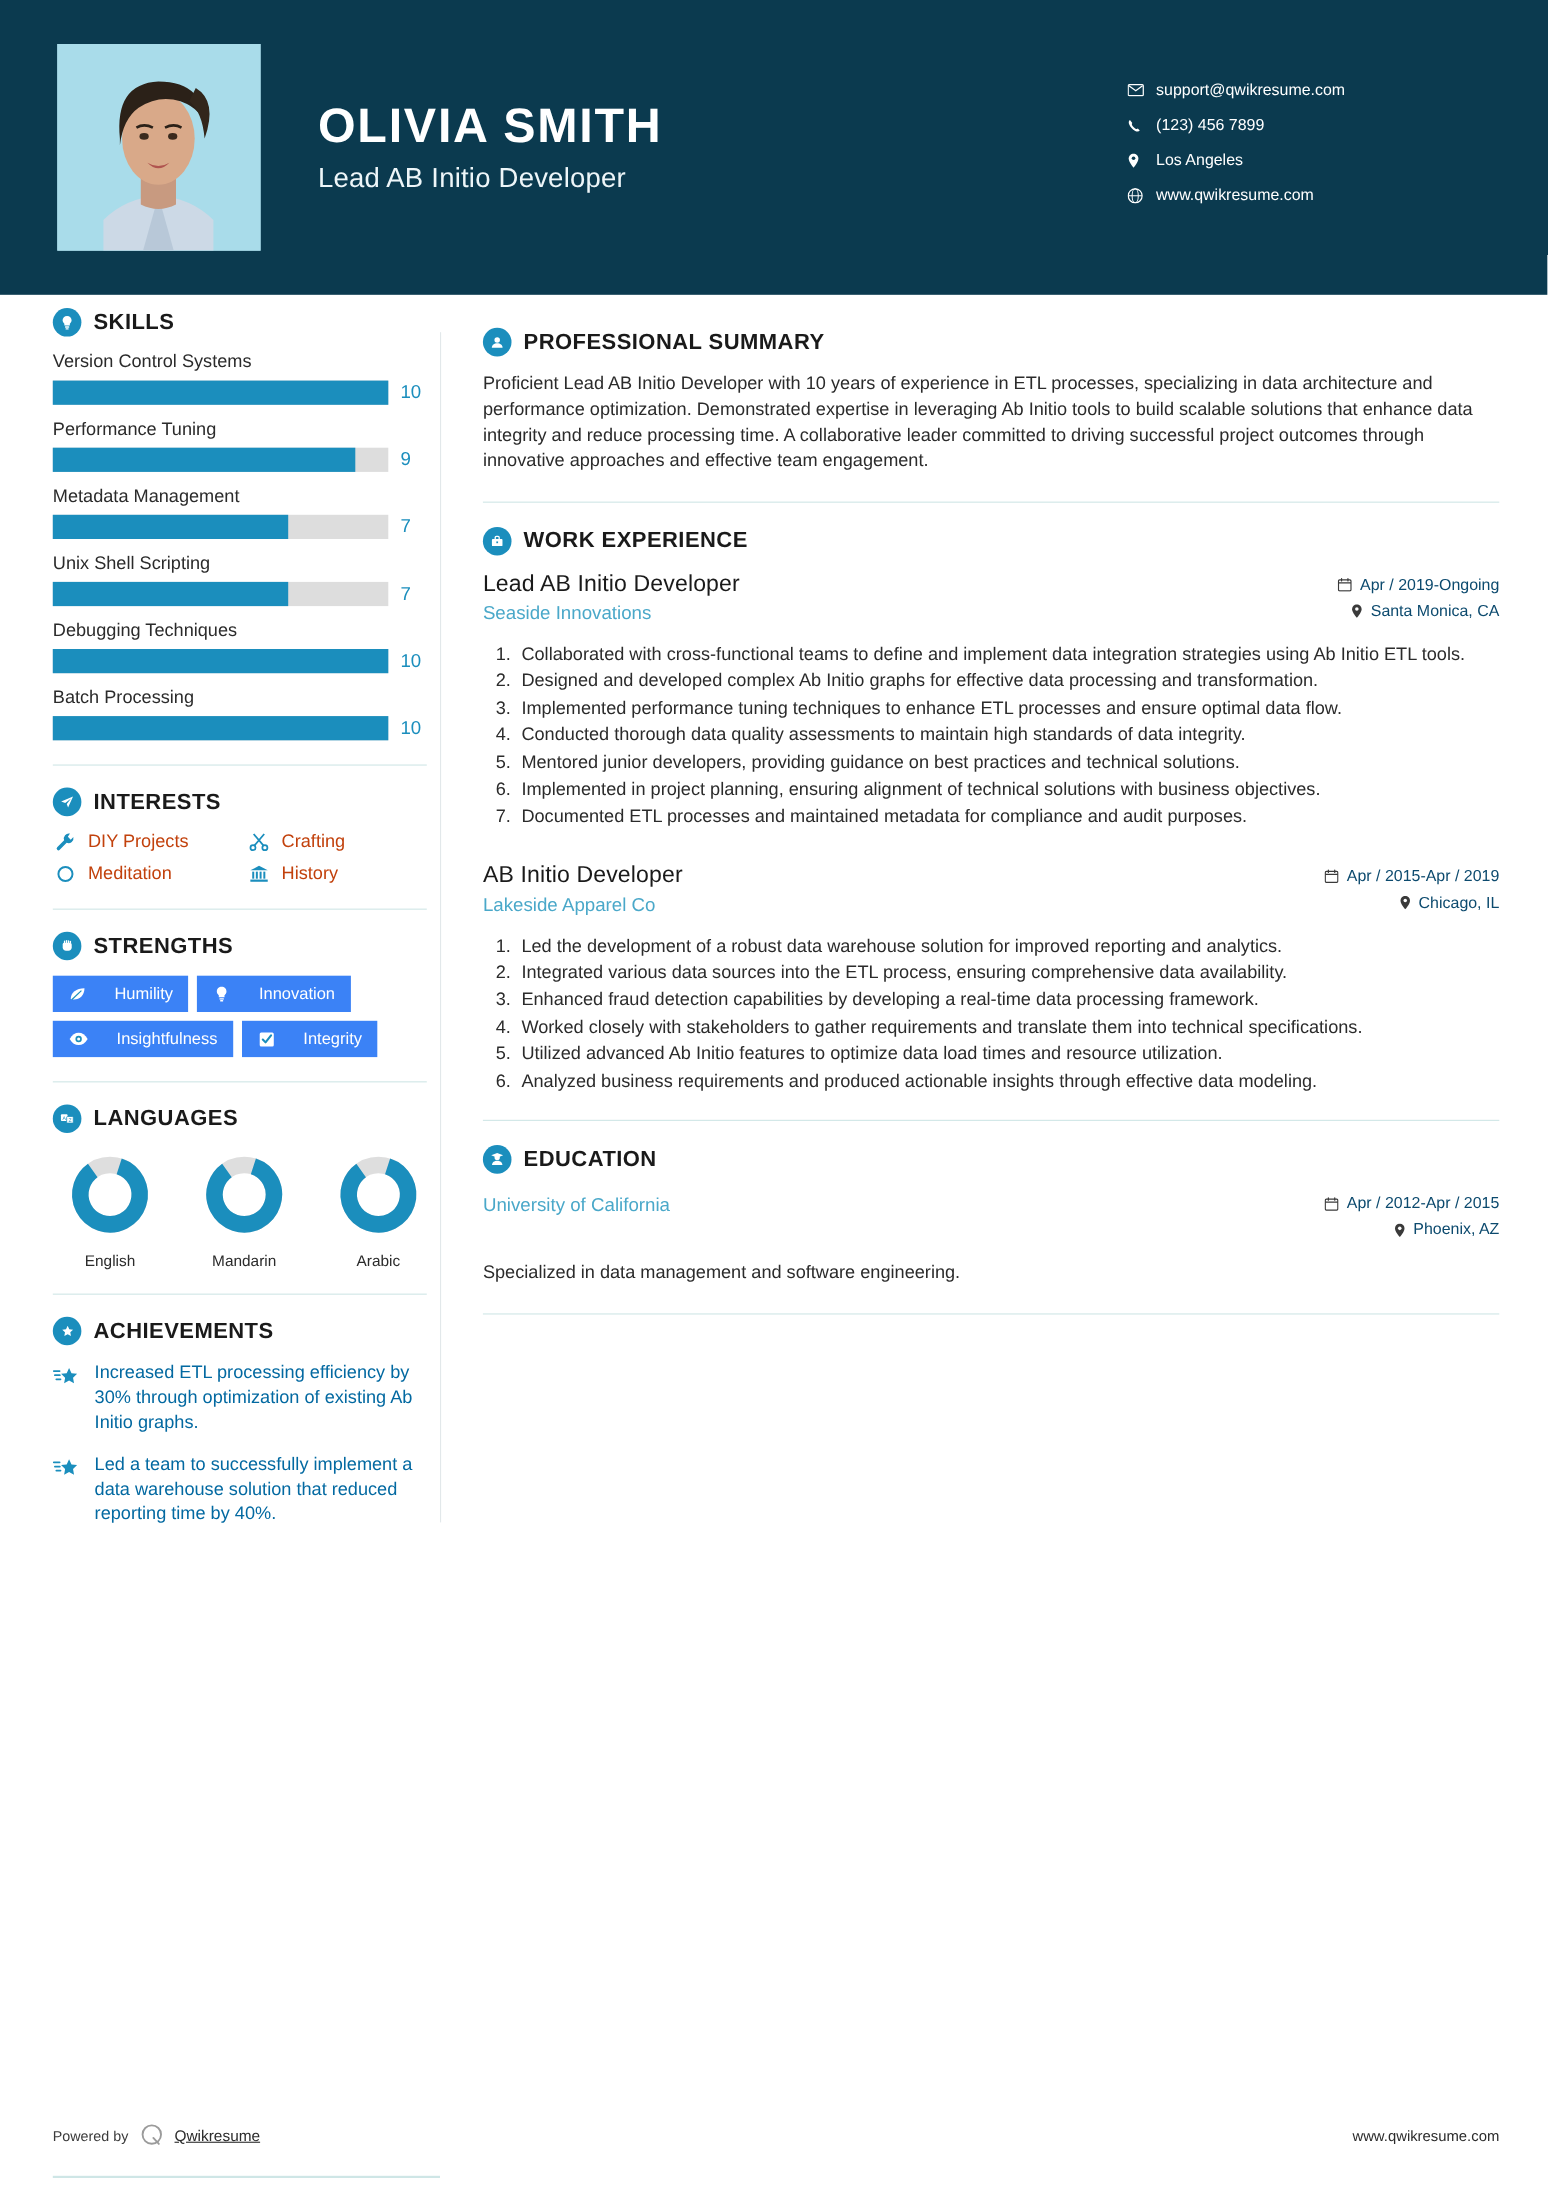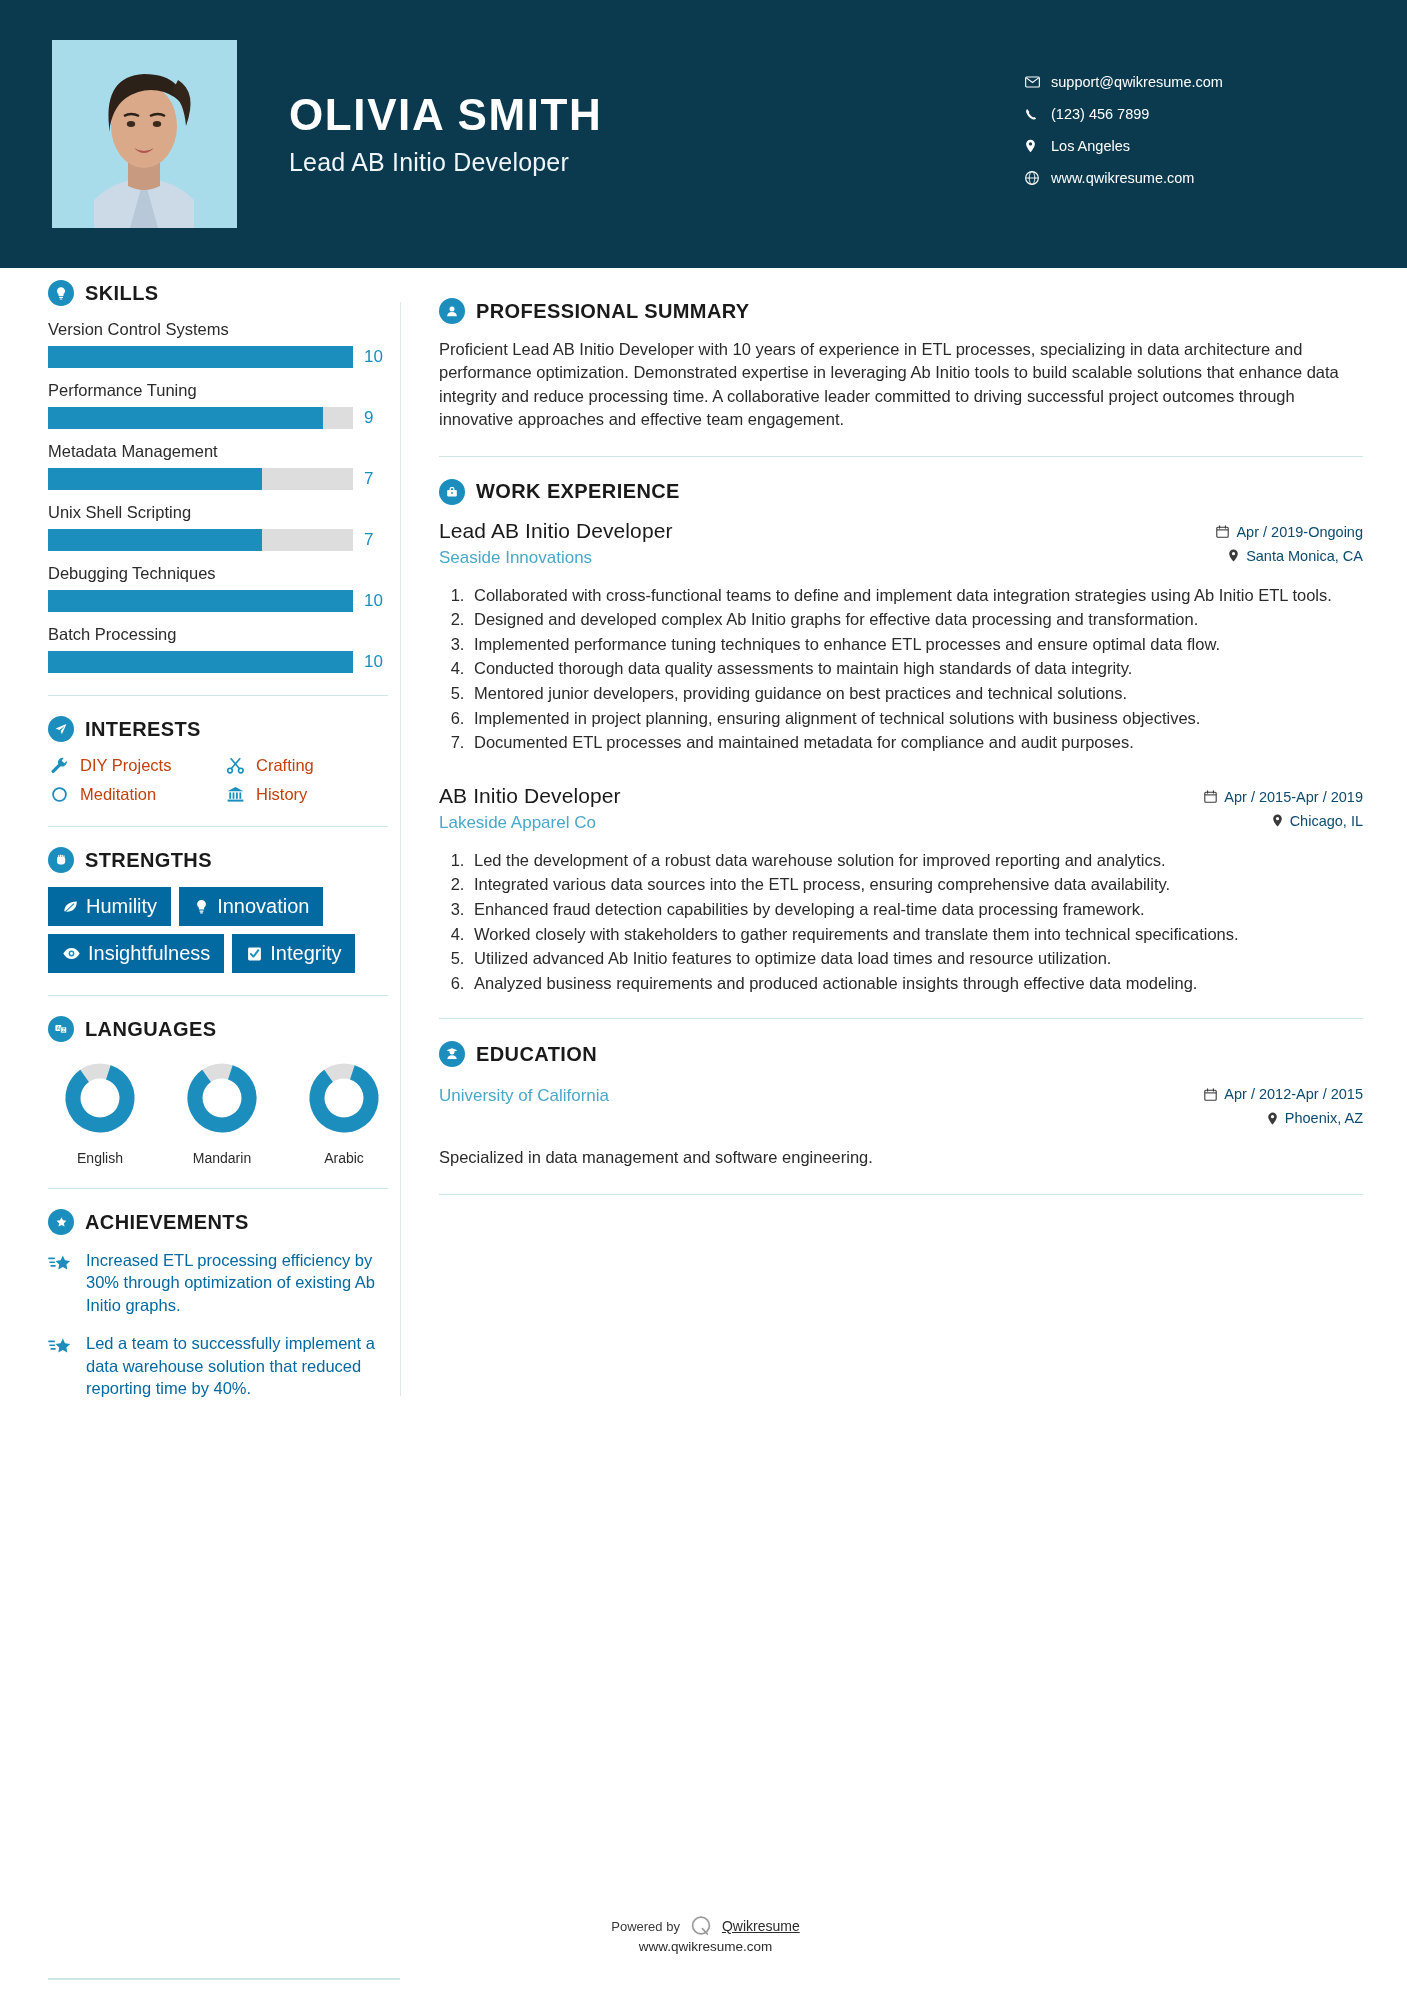--- a/index.html
+++ b/index.html
@@ -181,27 +181,27 @@
   .interest .ic svg { display:block; }
 
   
   .chips {
     display: flex;
     flex-wrap: wrap;
     gap: 8px;
     margin-top: 4px;
   }
   .chip {
-    background: #0369a1;
+    background: #3b82f6;
     color: #ffffff;
-    font-size: 20px;
+    font-size: 15px;
     padding: 8px 14px;
     display: flex;
     align-items: center;
-    gap: 7px;
+    gap: 25px;
     white-space: nowrap;
   }
   .chip .ic { display:flex;align-items:center;color:#fff; }
   .chip .ic svg { display:block; }
 
   
   .langs {
     display: flex;
     justify-content: flex-start;
     gap: 34px;
@@ -288,21 +288,20 @@
 
   
   .footer {
     position: absolute;
     left: 48px;
     right: 44px;
     bottom: 36px;
     display: flex;
     justify-content: space-between;
     align-items: center;
-    flex-direction: column;
   }
   .pb {
     display: flex;
     align-items: center;
     gap: 8px;
     font-size: 13px;
     color: #3a3a3a;
   }
   .pb-logo { width: 26px; height: 26px; }
   .pb-logo svg { display:block; }

